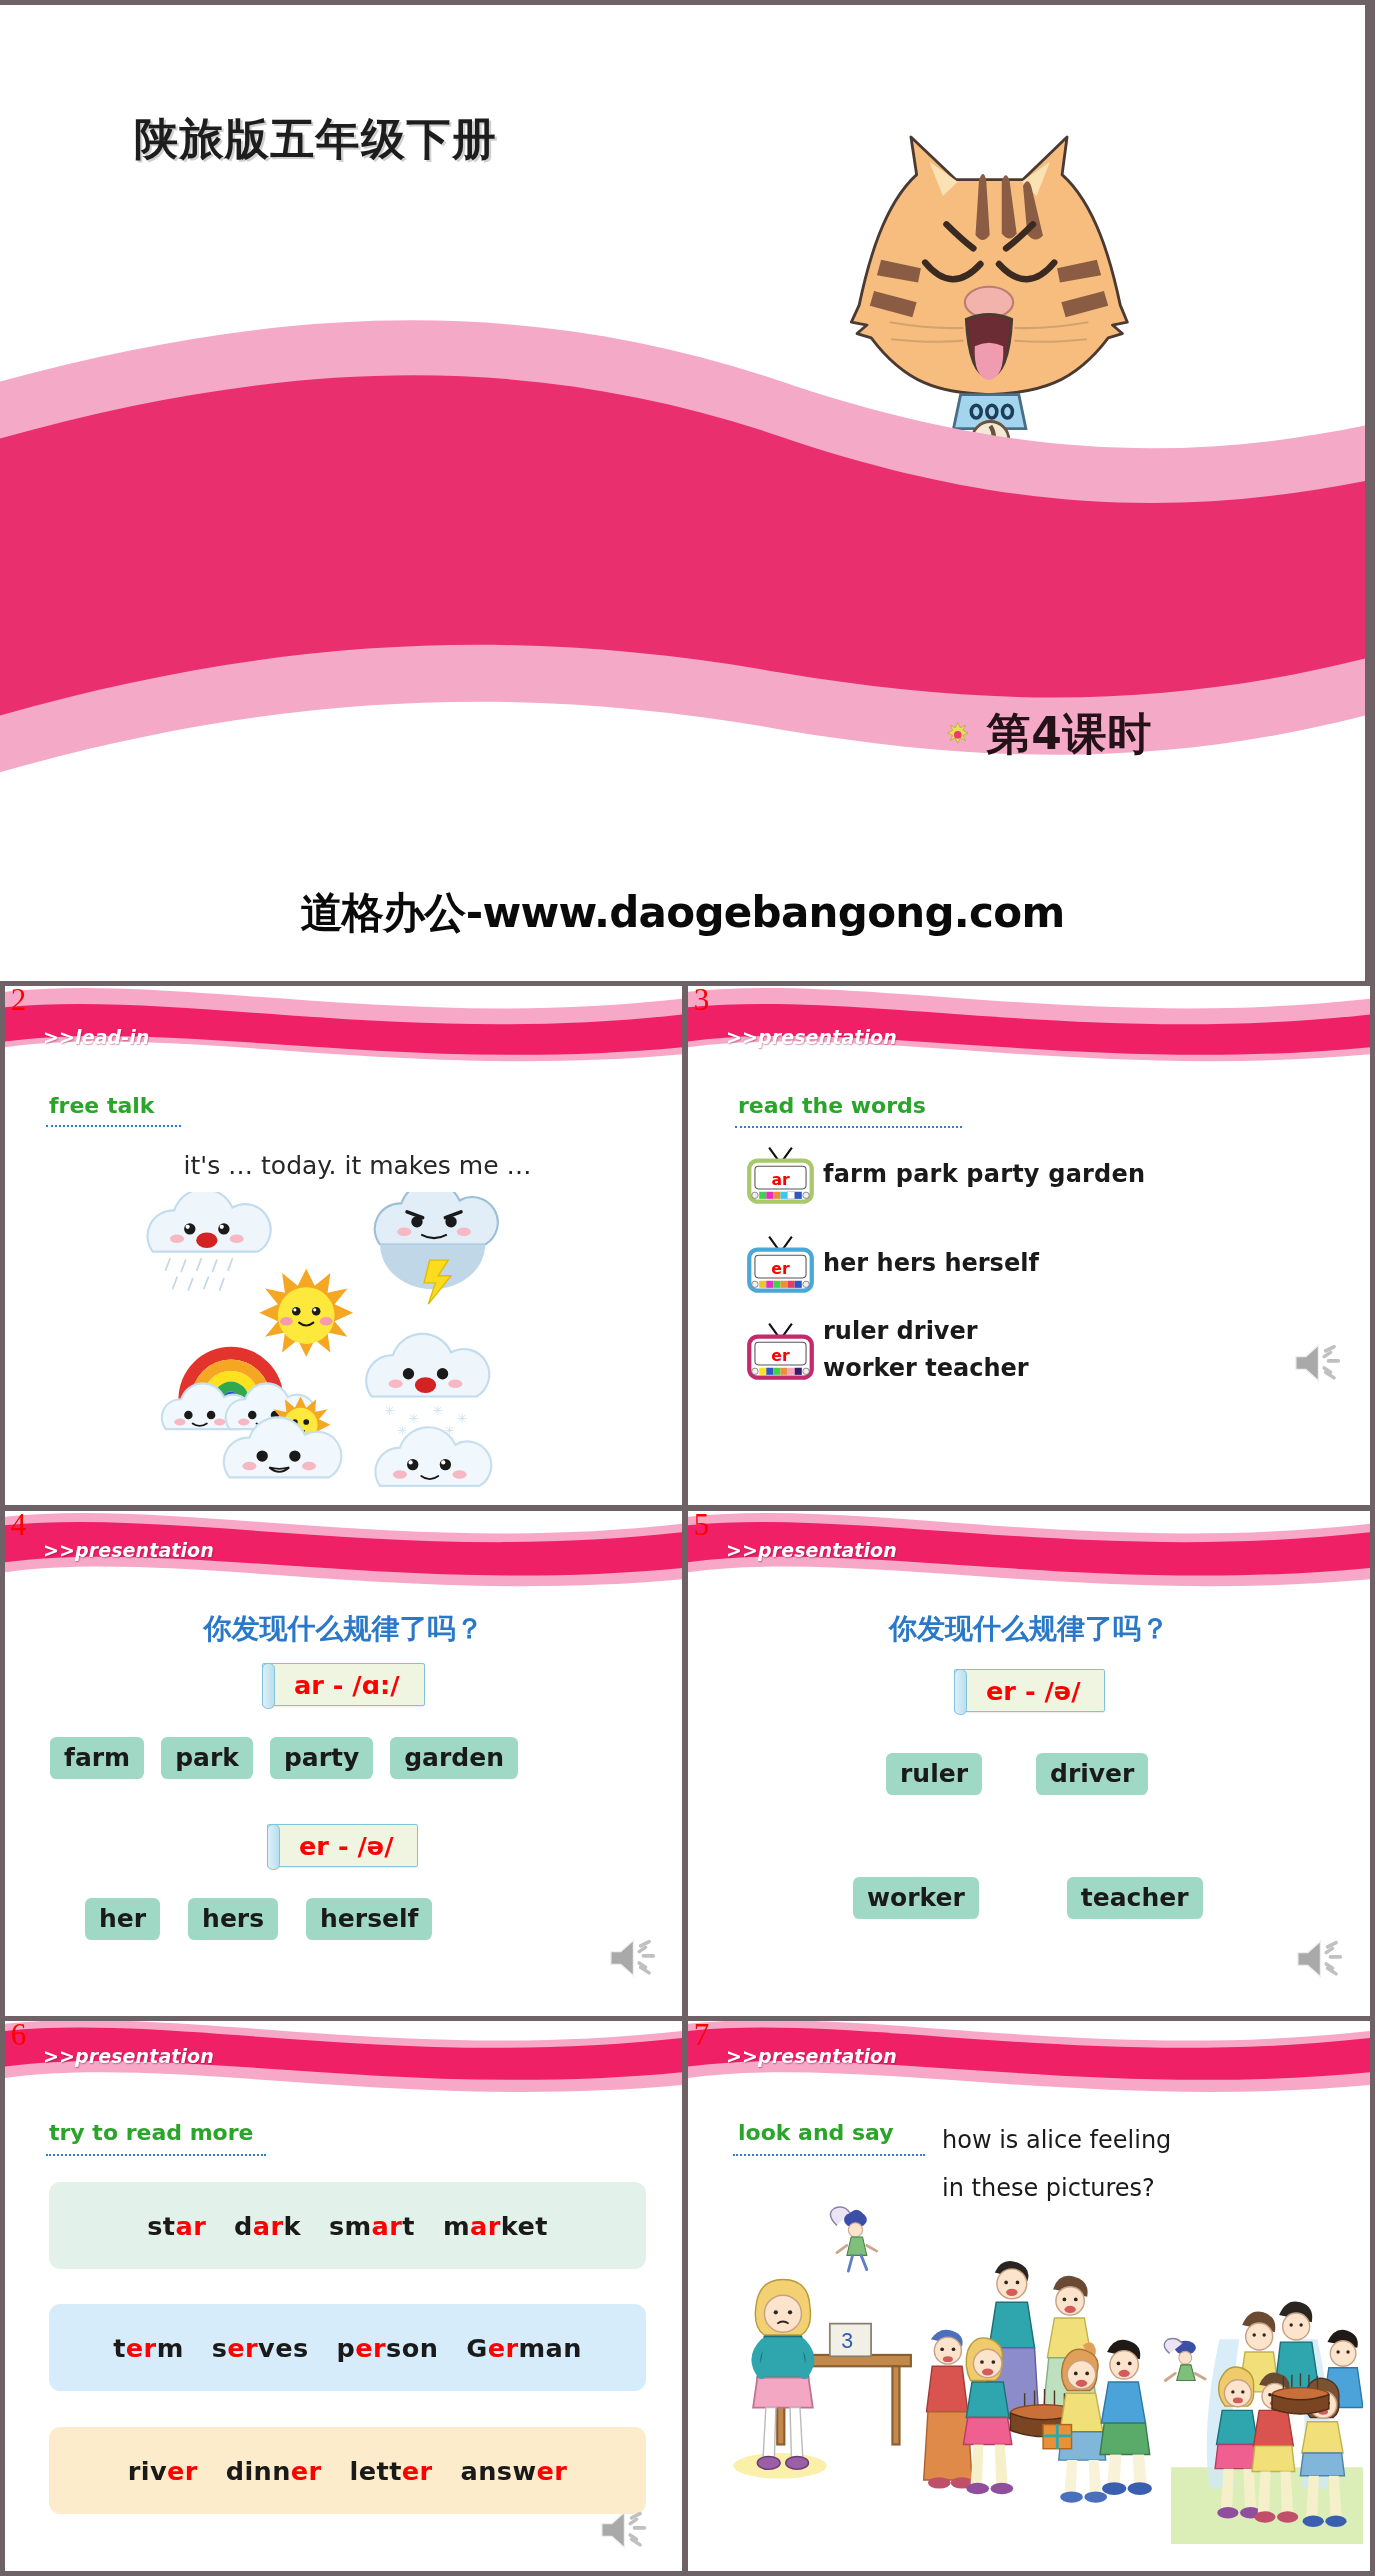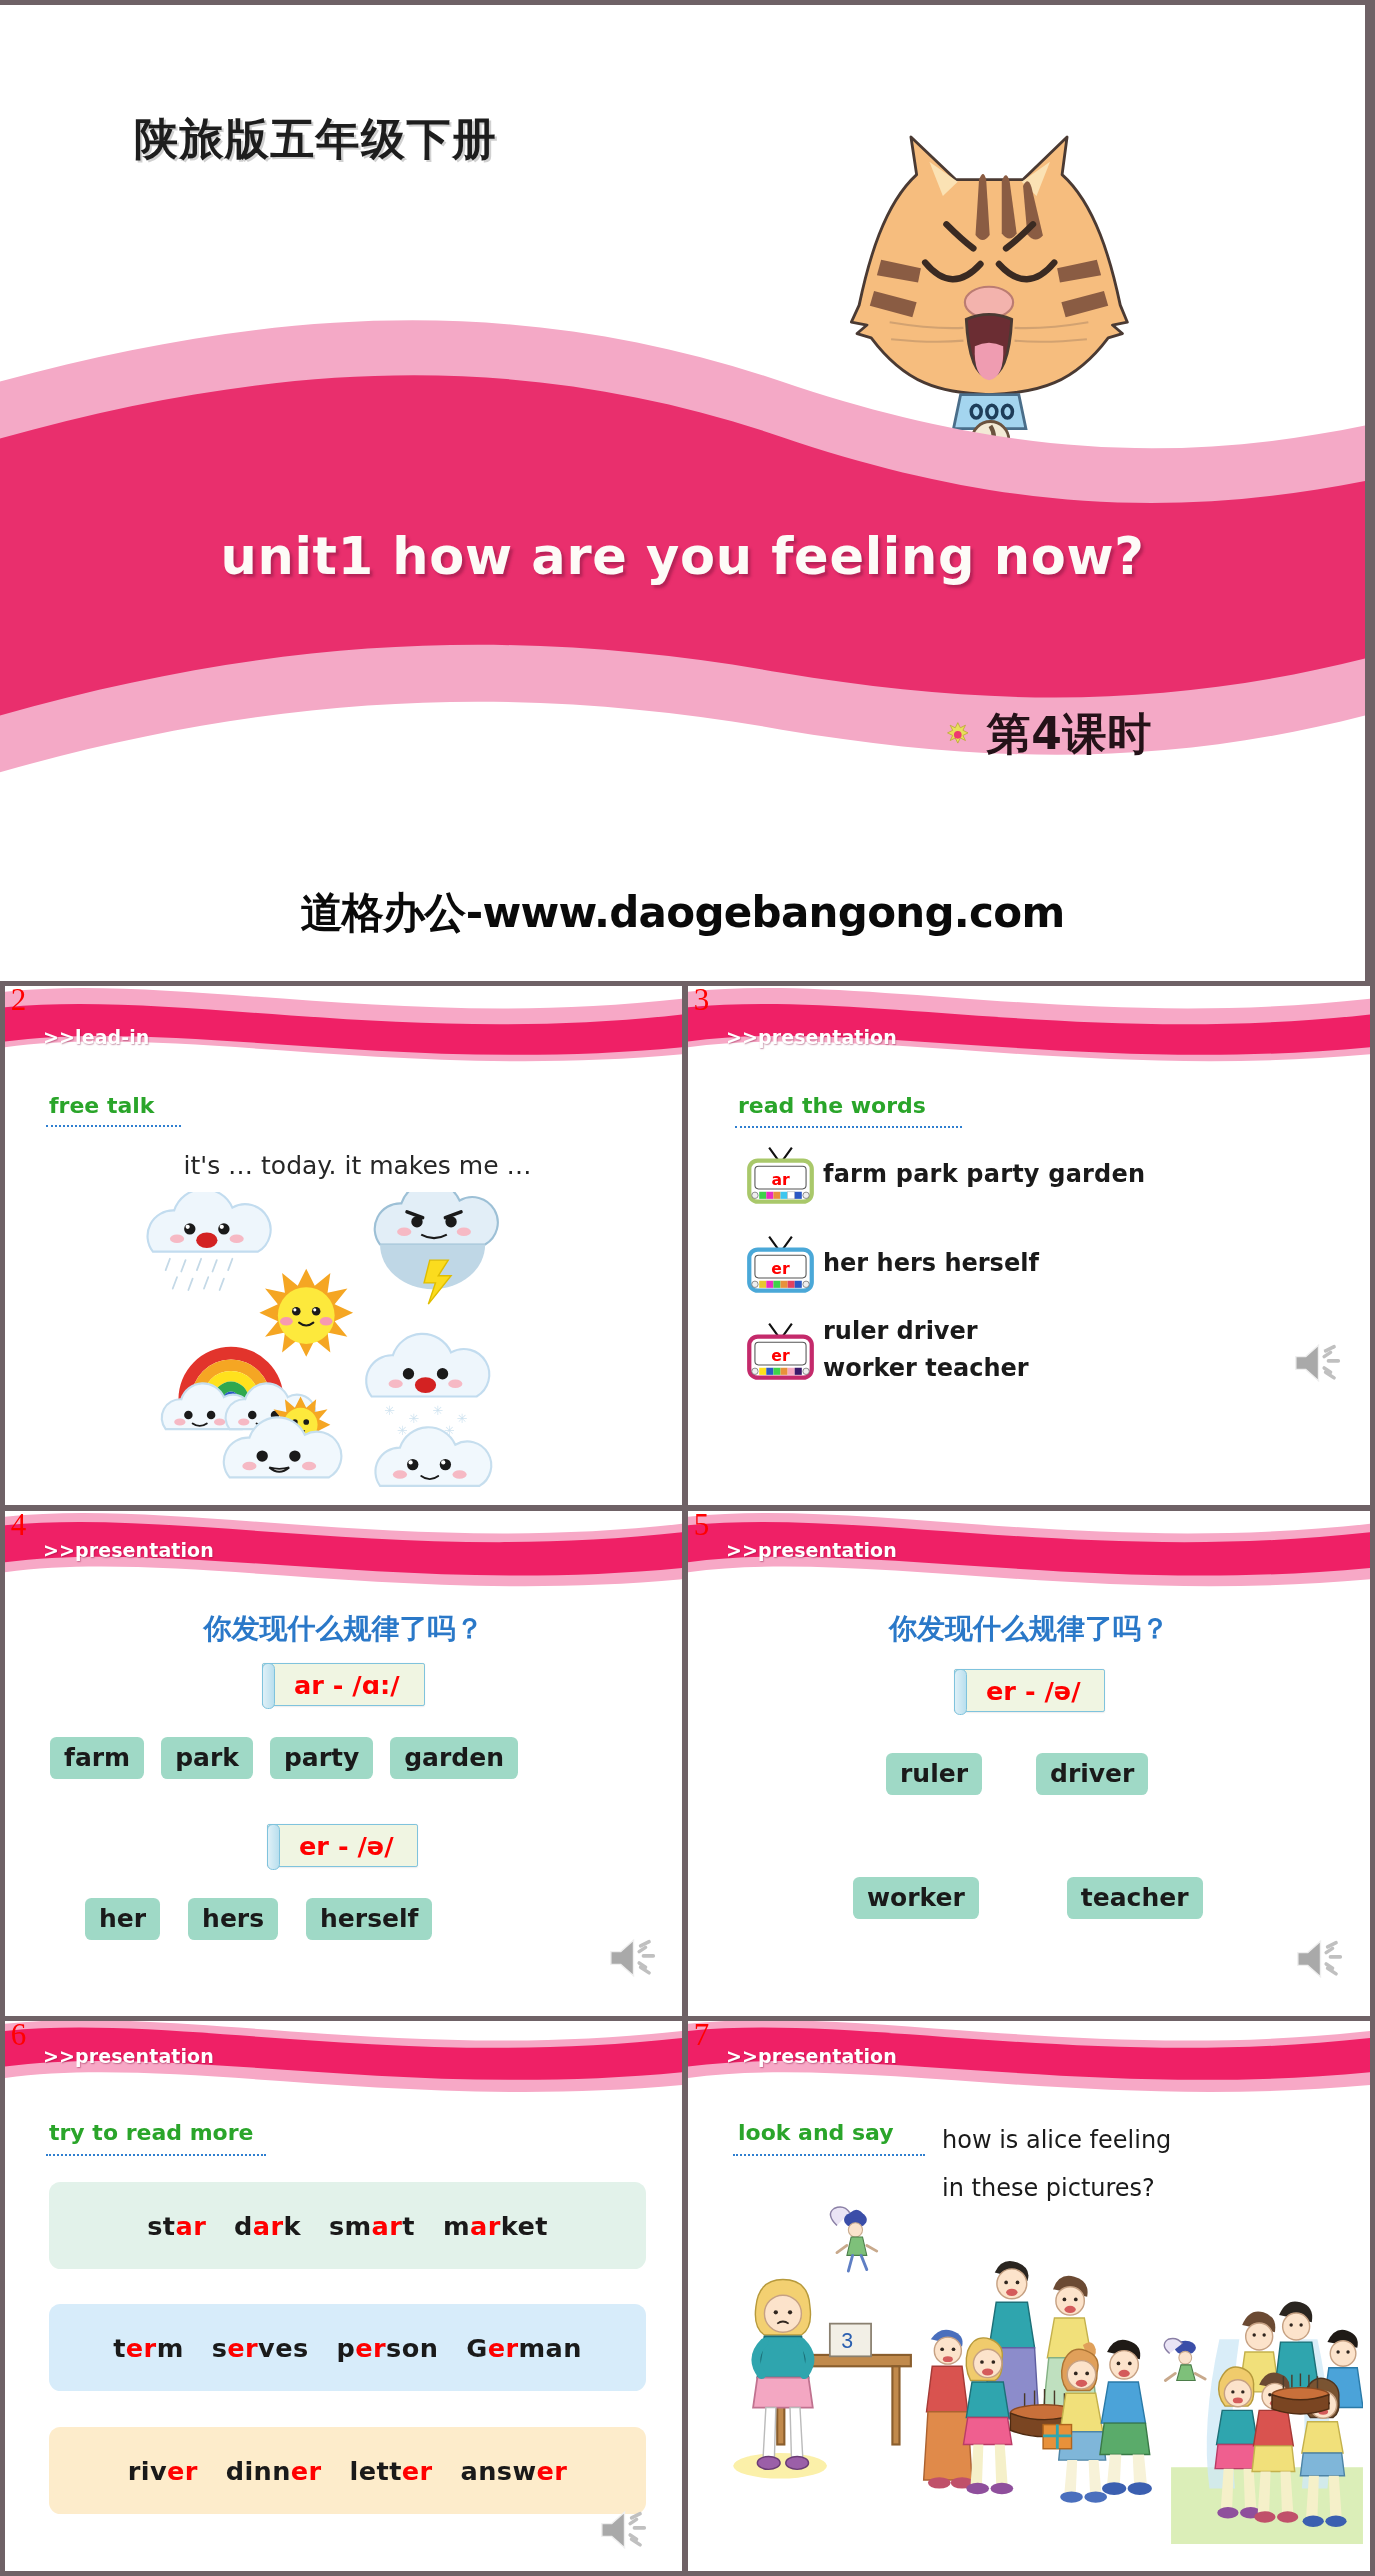--- a/index.html
+++ b/index.html
@@ -70,21 +70,21 @@
   .s4 { left:5px;   top:1511px; width:677px; height:505px; }
   .s5 { left:688px; top:1511px; width:682px; height:505px; }
   .s6 { left:5px;   top:2021px; width:677px; height:550px; }
   .s7 { left:688px; top:2021px; width:682px; height:550px; }
 
   
   .ribbon { position:absolute; left:0; top:0; width:100%; height:84px; }
   .ribbon svg { display:block; width:100%; height:100%; }
   .ribbon-label {
     position:absolute; left:38px; top:40px;
-    font-size:19px; font-weight:700; 
+    font-size:19px; font-weight:700; font-style:italic;
     color:#ffffff; letter-spacing:0.1px;
     font-family:"DejaVu Sans","Liberation Sans",sans-serif;
     white-space:nowrap;
     text-shadow:0.7px 0.7px 1.4px rgba(120,0,50,.4);
   }
   .slide-num {
     position:absolute; left:5.7px; top:-2.1px;
     font-size:31px; color:#ff0000; font-weight:400;
     font-family:"Liberation Serif", serif;
     line-height:1;
@@ -261,21 +261,20 @@
     <svg viewBox="0 0 1921 770" preserveAspectRatio="none">
       <path d="M0 150 C420 35 760 35 1100 150 C1400 252 1650 268 1921 212
                L1921 620 C1650 690 1400 690 1100 640
                C760 580 420 580 0 700 Z" fill="#f4a9c6"></path>
       <path d="M0 230 C420 112 760 112 1100 228 C1400 330 1650 344 1921 290
                L1921 540 C1650 608 1400 610 1100 560
                C760 500 420 500 0 620 Z" fill="#e92f6d"></path>
     </svg>
   </div>
 
-  <div class="main-title">unit1 how are you feeling now?</div>
 
   <div class="lesson-row">
     <svg class="sun-mini" viewBox="0 0 40 40">
       <g fill="#e8e05a" stroke="#b8a830" stroke-width="1.2">
         <path d="M20 1 l4 8 8-4 -4 8 8 4 -8 4 4 8 -8-4 -4 8 -4-8 -8 4 4-8 -8-4 8-4 -4-8 8 4 Z"></path>
       </g>
       <circle cx="20" cy="20" r="6" fill="#ee3a70"></circle>
     </svg>
     <span class="lesson-text">第4课时</span>
   </div>

